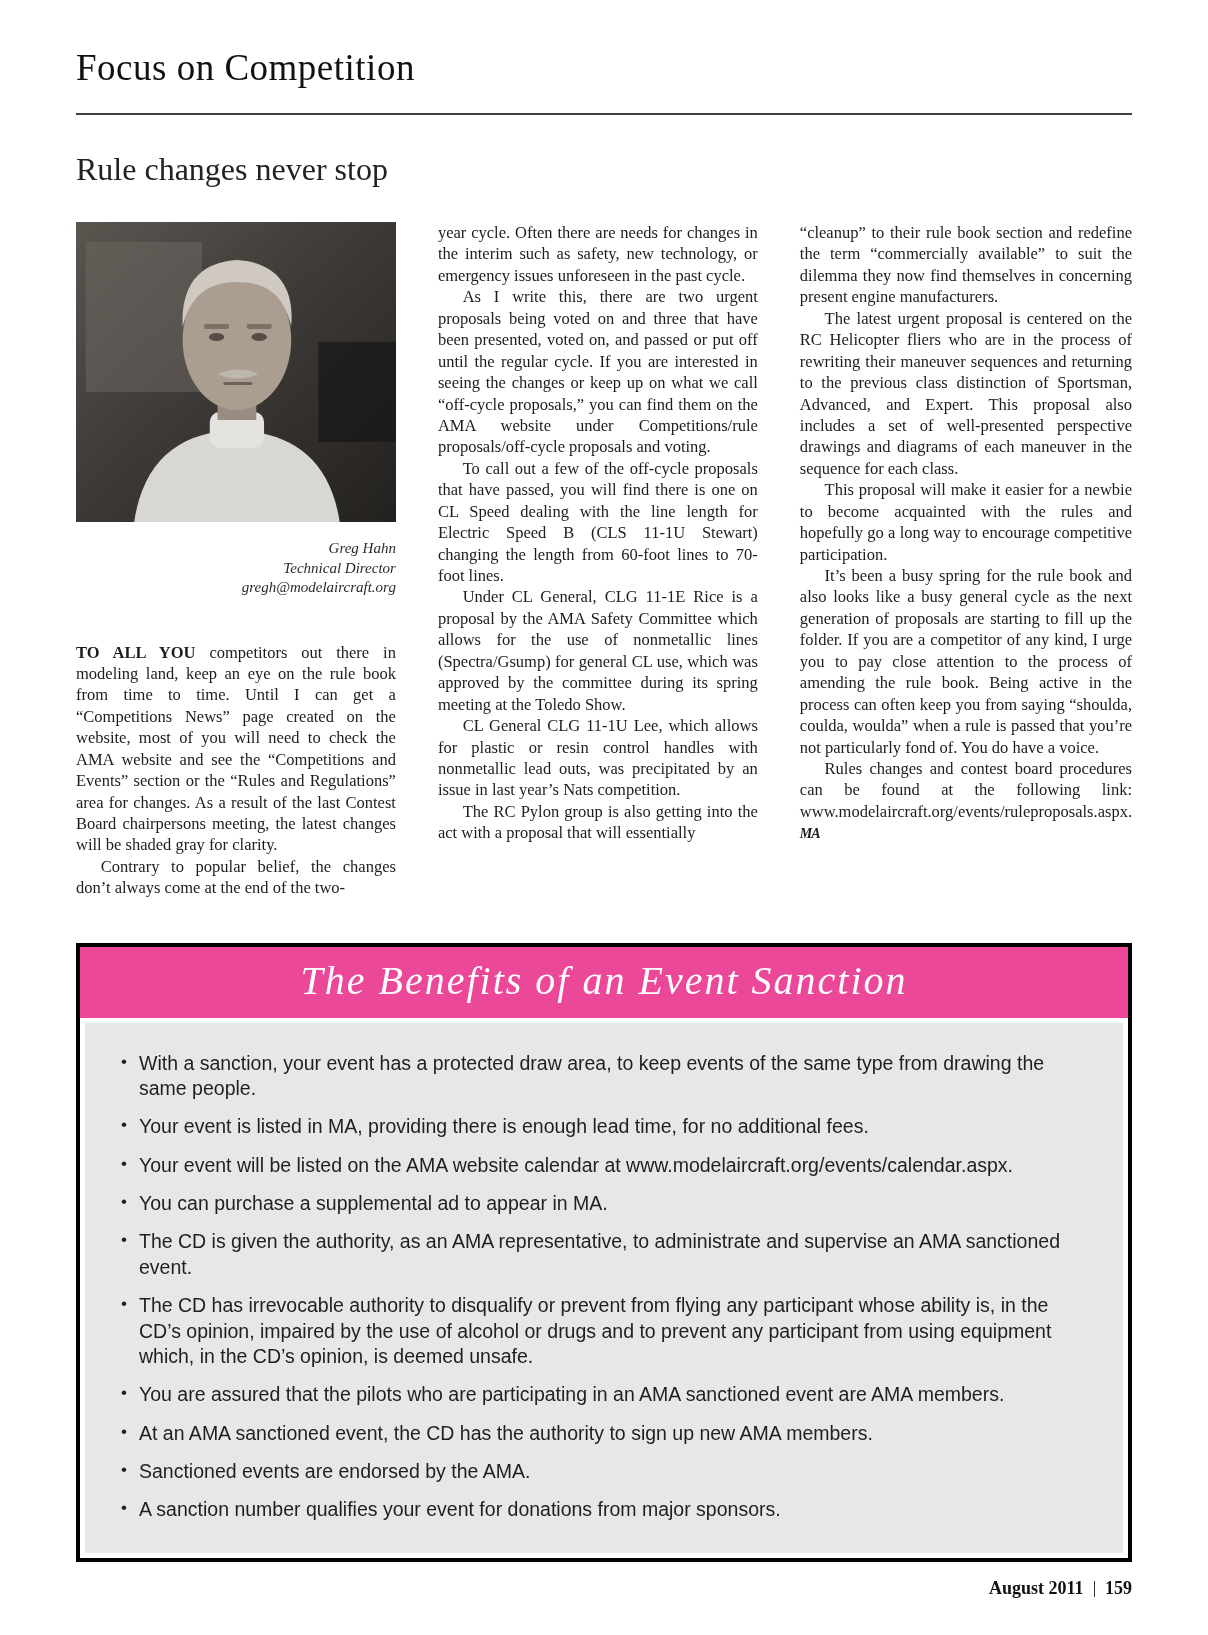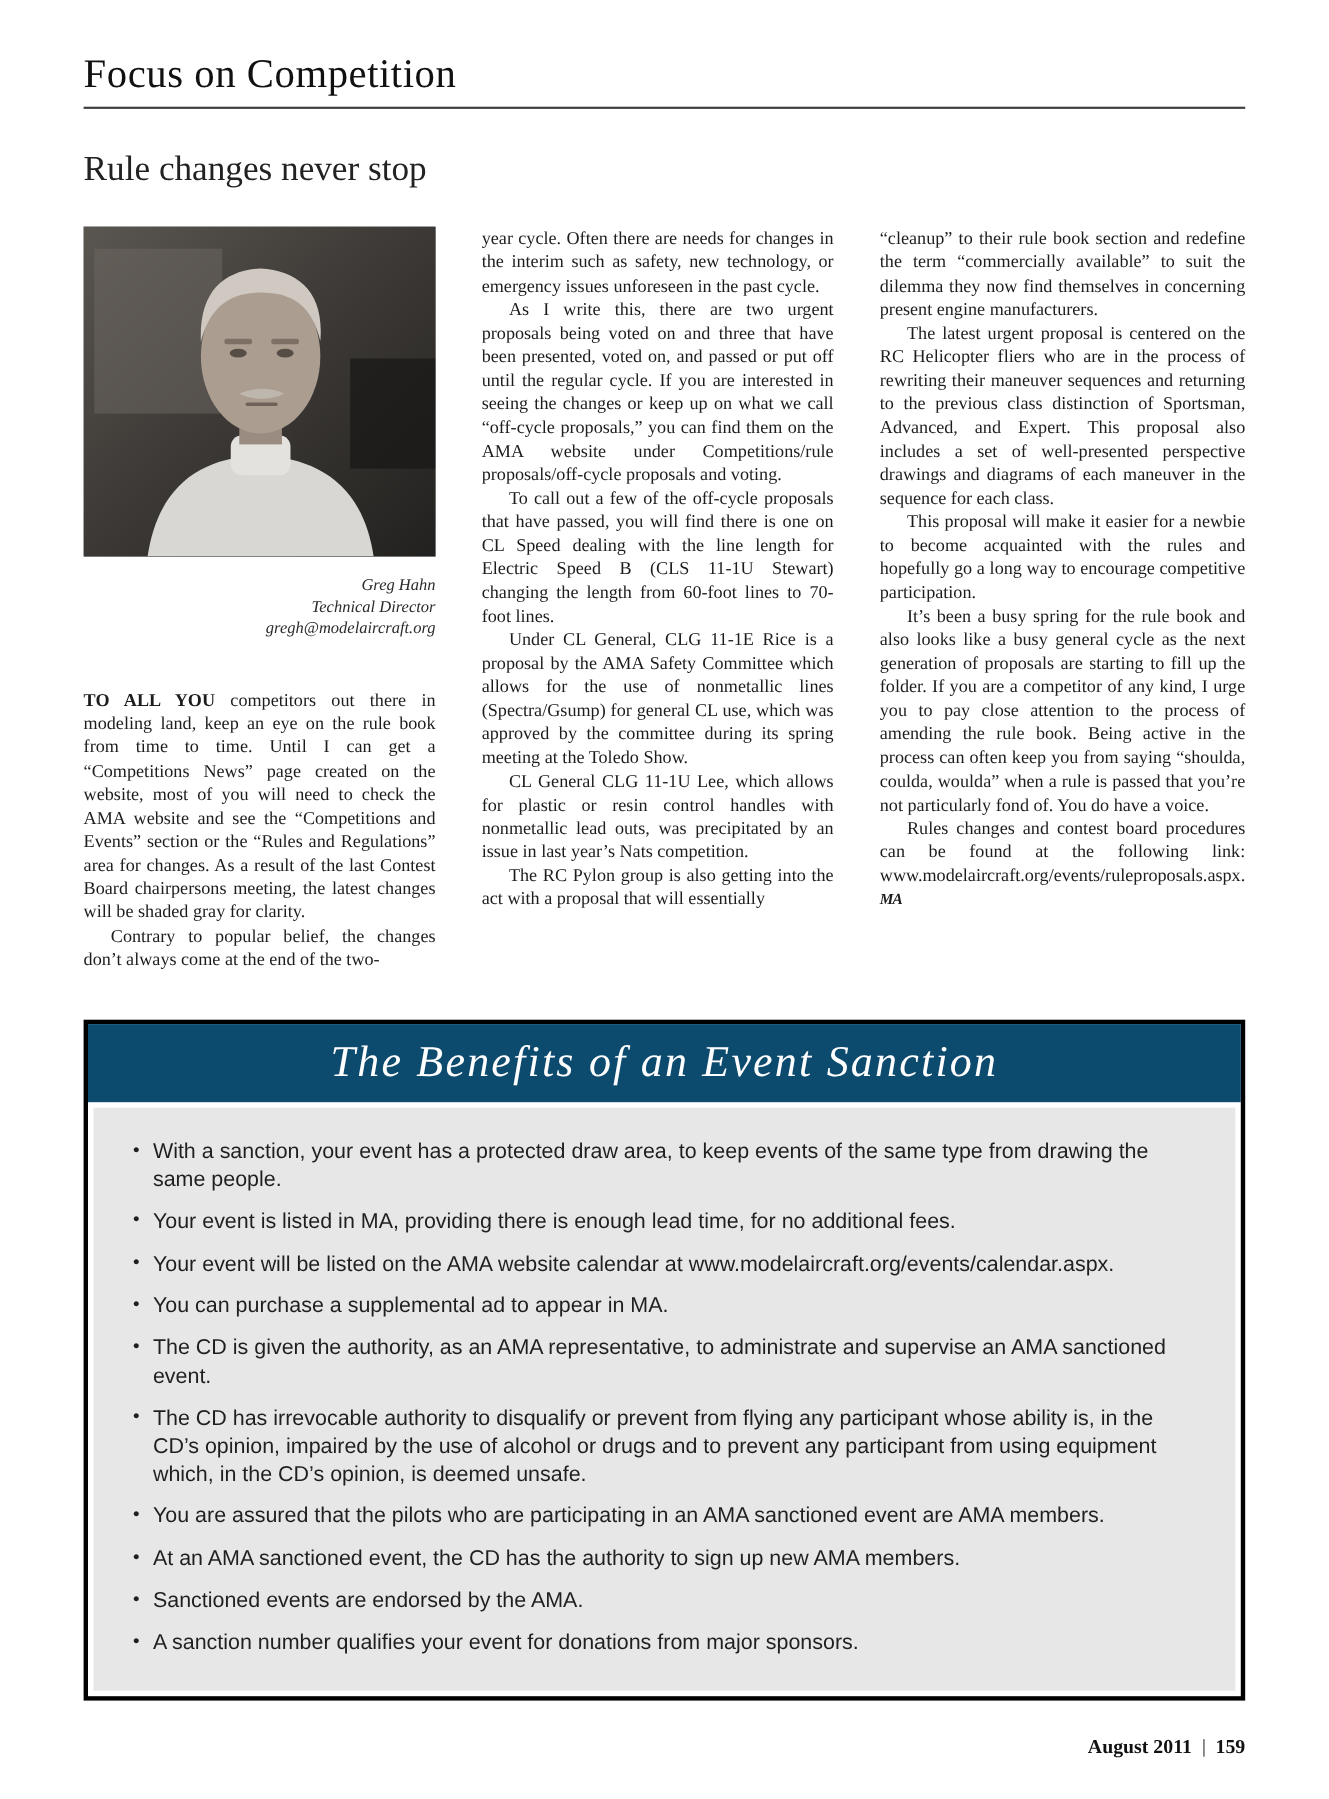--- a/index.html
+++ b/index.html
@@ -11,21 +11,21 @@
     height: 1635px;
     margin: 0 auto;
     background: #ffffff;
     padding: 46px 76px 36px 76px;
     display: flex;
     flex-direction: column;
     overflow: hidden;
   }
 
   
-  .masthead { border-bottom: 2px solid #3f3f3f; padding-bottom: 8px; }
+  .masthead { border-bottom: 2px solid #3f3f3f; padding-bottom: 24px; }
   .section-title {
     font-family: "Liberation Serif", serif;
     font-weight: normal;
     font-size: 37px;
     letter-spacing: 0.5px;
     color: #111;
   }
   .article-title {
     font-family: "Liberation Serif", serif;
     font-weight: normal;
@@ -65,21 +65,21 @@
   .lead-in { font-weight: bold; }
   .end-mark { font-style: italic; font-weight: bold; font-size: 14px; letter-spacing: -1px; }
 
   
   .sanction-box {
     margin-top: 44px;
     border: 4px solid #000;
     background: #ffffff;
   }
   .sanction-header {
-    background: #0c4a6e;
+    background: #ec4899;
     color: #fff;
     text-align: center;
     padding: 10px 0 14px 0;
   }
   .sanction-title {
     font-family: "Liberation Serif", serif;
     font-style: italic;
     font-weight: normal;
     font-size: 40px;
     letter-spacing: 2px;

